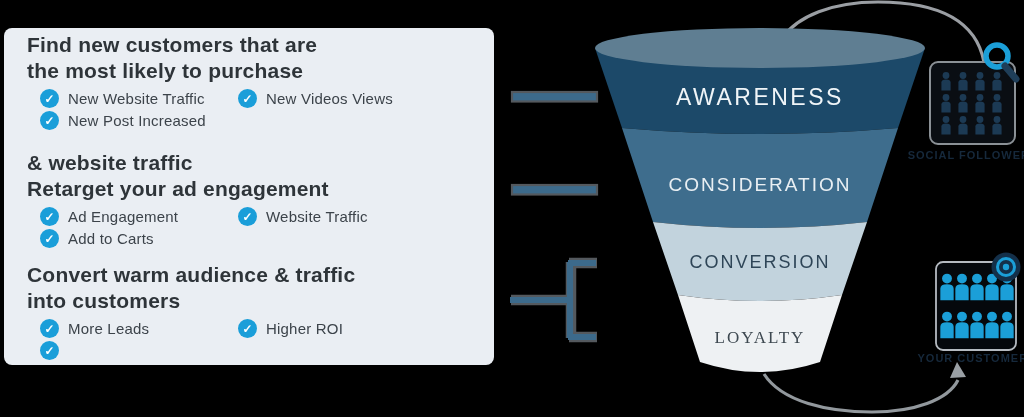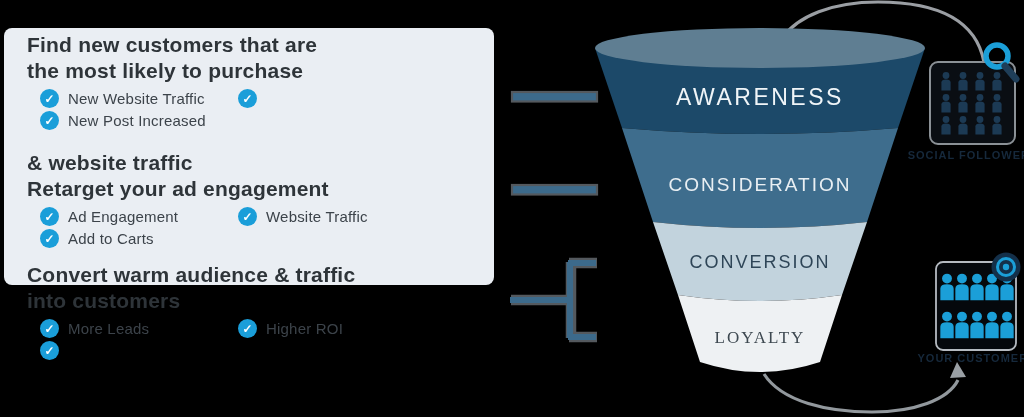--- a/index.html
+++ b/index.html
@@ -1,20 +1,20 @@
 <!DOCTYPE html>
 <html><head>
 <meta charset="utf-8">
 <style>
   html,body{margin:0;padding:0;background:#000;}
   .canvas{position:relative;width:1024px;height:417px;background:#000;overflow:hidden;
           font-family:"Liberation Sans",sans-serif;}
 
   
-  .panel{position:absolute;left:4px;top:28px;width:490px;height:257px;
+  .panel{position:absolute;left:4px;top:28px;width:490px;height:337px;
          background:#eaeef3;border-radius:8px;}
   .psection{position:absolute;left:23px;right:10px;}
   .psection.s1{top:4px;} .psection.s2{top:122px;} .psection.s3{top:234px;}
   .heading{font-size:21px;line-height:26px;font-weight:600;color:#2e3439;letter-spacing:.2px;}
   .heading span{display:block;}
   .bullets{display:grid;grid-template-columns:198px auto;row-gap:3px;margin:5px 0 0 13px;}
   .bullet{display:flex;align-items:center;gap:9px;}
   .check{width:19px;height:19px;border-radius:50%;background:#1a9ed9;color:#fff;
          font-size:12px;font-weight:700;display:flex;align-items:center;justify-content:center;flex:0 0 19px;}
   .bullet-label{font-size:15px;font-weight:500;color:#3c434a;letter-spacing:.2px;white-space:nowrap;}
@@ -47,20 +47,21 @@
         <span>Find new customers that are</span>
         <span>the most likely to purchase</span>
       </div>
       <div class="bullets">
         <div class="bullet">
           <span class="check">✓</span>
           <span class="bullet-label">New Website Traffic</span>
         </div>
         <div class="bullet">
           <span class="check">✓</span>
+          <span class="bullet-label">New Videos Views</span>
         </div>
         <div class="bullet">
           <span class="check">✓</span>
           <span class="bullet-label">New Post Increased</span>
         </div>
       </div>
     </div>
 
     <div class="psection s2">
       <div class="heading">

